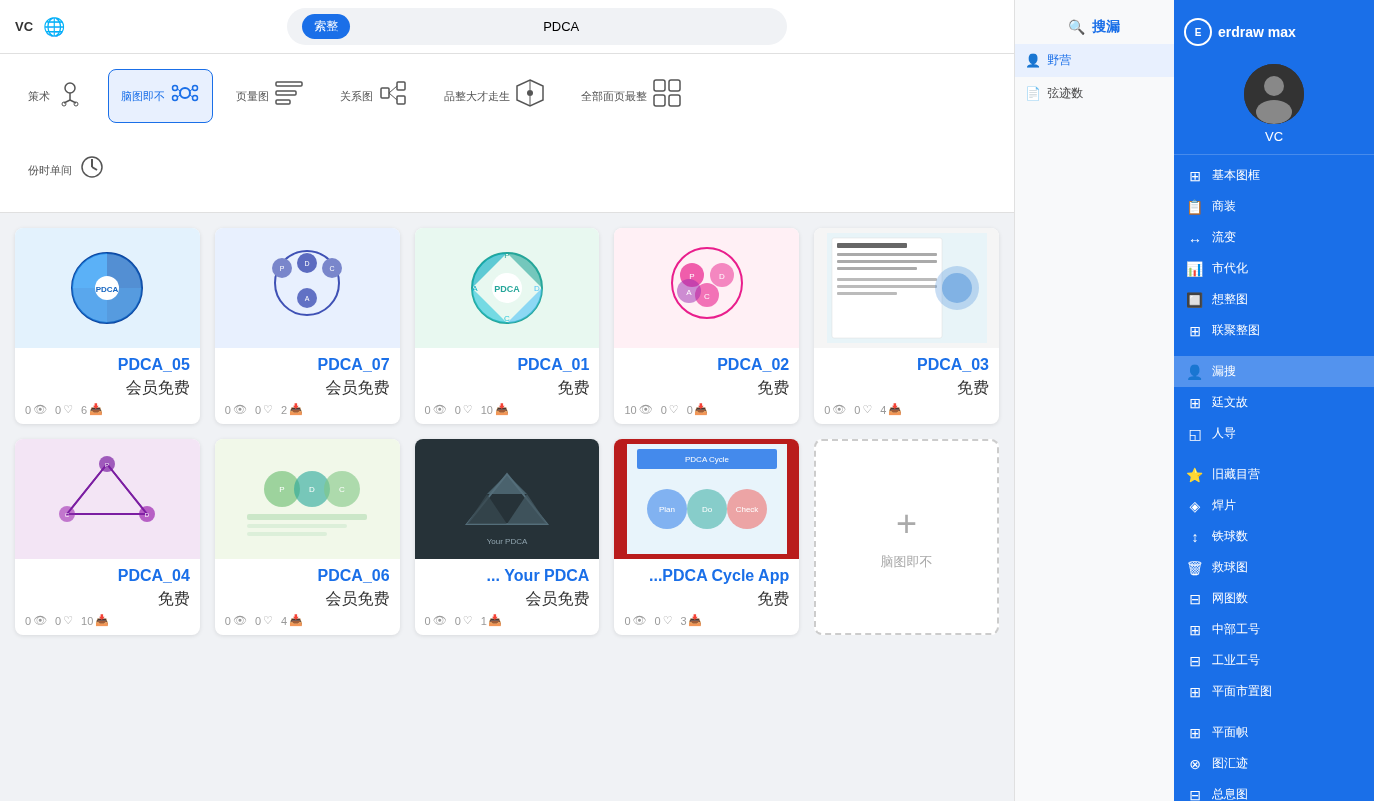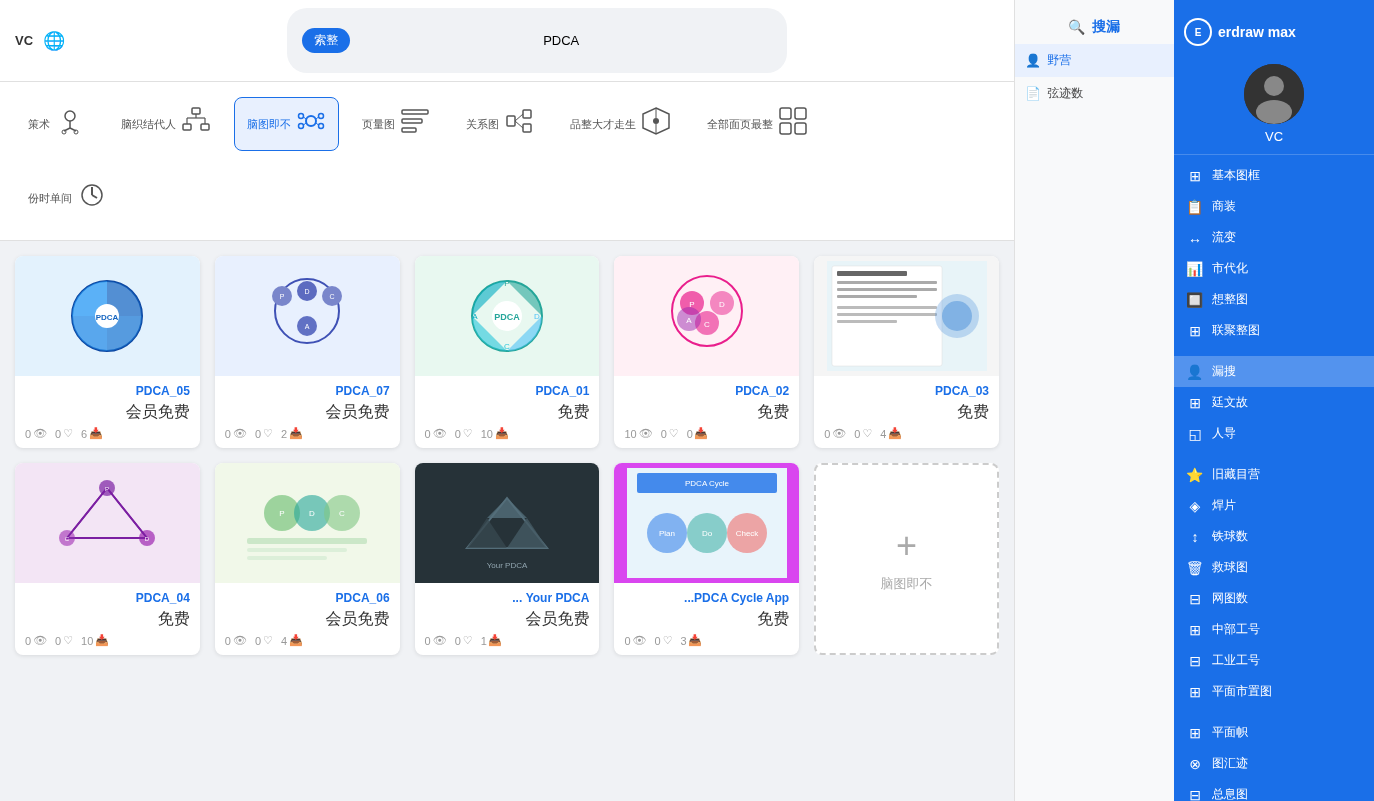--- a/index.html
+++ b/index.html
@@ -70,21 +70,21 @@
       padding: 8px 15px;
       display: flex;
       align-items: center;
       gap: 10px;
       border-bottom: 1px solid #e0e0e0;
       direction: ltr;
     }
     .topbar .globe-icon { font-size: 18px; color: #555; cursor: pointer; }
     .topbar .vc-label { font-size: 13px; color: #333; font-weight: bold; }
     .search-bar {
-      flex: 1; max-width: 500px; margin: 0 auto; display: flex; align-items: center; background: #f0f2f5; border-radius: 20px; padding: 20px 15px;
+      flex: 1; max-width: 500px; margin: 0 auto; display: flex; align-items: center; background: #f0f2f5; border-radius: 20px; padding: 6px 15px;
     }
     .search-bar input {
       border: none; background: transparent; outline: none; flex: 1; font-size: 13px; text-align: center; direction: rtl;
     }
     .search-bar .search-btn {
       background: #1a6fe8; color: white; border: none; padding: 4px 12px; border-radius: 15px; cursor: pointer; font-size: 12px;
     }
 
     
     .category-bar {
@@ -129,21 +129,21 @@
     .template-card .card-preview {
       width: 100%; height: 120px; background: #f5f5f5; display: flex; align-items: center; justify-content: center; overflow: hidden;
     }
     .template-card .card-info {
       padding: 8px 10px;
     }
     .template-card .card-title {
       font-size: 16px; color: #333; text-align: right; margin-bottom: 4px; direction: rtl;
     }
     .template-card .card-name {
-      font-size: 12px; color: #1a6fe8; text-align: right; direction: rtl; font-weight: bold; margin-bottom: 4px;
+      font-size: 16px; color: #1a6fe8; text-align: right; direction: rtl; font-weight: bold; margin-bottom: 4px;
     }
     .template-card .card-stats {
       display: flex; gap: 8px; justify-content: flex-end; direction: rtl; font-size: 11px; color: #999;
     }
     .card-stat { display: flex; align-items: center; gap: 2px; }
 
     
     .add-card {
       background: white;
       border-radius: 8px;
@@ -363,34 +363,20 @@
             <line x1="10" y1="17" x2="7.5" y2="19" stroke="#1a6fe8" stroke-width="1"></line>
             <line x1="20" y1="13" x2="22.5" y2="11" stroke="#1a6fe8" stroke-width="1"></line>
             <line x1="20" y1="17" x2="22.5" y2="19" stroke="#1a6fe8" stroke-width="1"></line>
           </svg>
       </span>
       <span class="cat-label">脑图即不</span>
     </div>
     <div class="category-item">
       <span class="cat-icon">
         <svg width="30" height="30" viewBox="0 0 30 30">
-            <rect x="11" y="2" width="8" height="6" rx="1" fill="none" stroke="#555" stroke-width="1.5"></rect>
-            <rect x="2" y="18" width="8" height="6" rx="1" fill="none" stroke="#555" stroke-width="1.5"></rect>
-            <rect x="20" y="18" width="8" height="6" rx="1" fill="none" stroke="#555" stroke-width="1.5"></rect>
-            <line x1="15" y1="8" x2="15" y2="12" stroke="#555" stroke-width="1.2"></line>
-            <line x1="6" y1="12" x2="24" y2="12" stroke="#555" stroke-width="1.2"></line>
-            <line x1="6" y1="12" x2="6" y2="18" stroke="#555" stroke-width="1.2"></line>
-            <line x1="24" y1="12" x2="24" y2="18" stroke="#555" stroke-width="1.2"></line>
-          </svg>
-      </span>
-      <span class="cat-label">脑织结代人</span>
-    </div>
-    <div class="category-item">
-      <span class="cat-icon">
-        <svg width="30" height="30" viewBox="0 0 30 30">
             <circle cx="15" cy="10" r="5" fill="none" stroke="#555" stroke-width="1.5"></circle>
             <line x1="15" y1="15" x2="15" y2="22" stroke="#555" stroke-width="1.5"></line>
             <line x1="9" y1="25" x2="15" y2="22" stroke="#555" stroke-width="1.5"></line>
             <line x1="21" y1="25" x2="15" y2="22" stroke="#555" stroke-width="1.5"></line>
             <circle cx="9" cy="26" r="2" fill="none" stroke="#555" stroke-width="1"></circle>
             <circle cx="21" cy="26" r="2" fill="none" stroke="#555" stroke-width="1"></circle>
           </svg>
       </span>
       <span class="cat-label">策术</span>
     </div>
@@ -585,21 +571,21 @@
           </div>
         </div>
       </div>
 
       <div class="add-card">
         <span class="plus-icon">+</span>
         <span>脑图即不</span>
       </div>
 
       <div class="template-card">
-        <div class="card-preview" style="background: #d946ef;">
+        <div class="card-preview" style="background: #b91c1c;">
           <svg width="160" height="110" viewBox="0 0 160 110">
             <rect width="160" height="110" fill="#e8f4fb"></rect>
             <rect x="10" y="5" width="140" height="20" rx="2" fill="#1a6fe8" opacity="0.8"></rect>
             <text x="80" y="18" text-anchor="middle" fill="white" font-size="8">PDCA Cycle</text>
             <circle cx="40" cy="65" r="20" fill="#1a6fe8" opacity="0.5"></circle>
             <circle cx="80" cy="65" r="20" fill="#26a69a" opacity="0.5"></circle>
             <circle cx="120" cy="65" r="20" fill="#ef5350" opacity="0.5"></circle>
             <text x="40" y="68" text-anchor="middle" fill="white" font-size="8">Plan</text>
             <text x="80" y="68" text-anchor="middle" fill="white" font-size="8">Do</text>
             <text x="120" y="68" text-anchor="middle" fill="white" font-size="8">Check</text>

